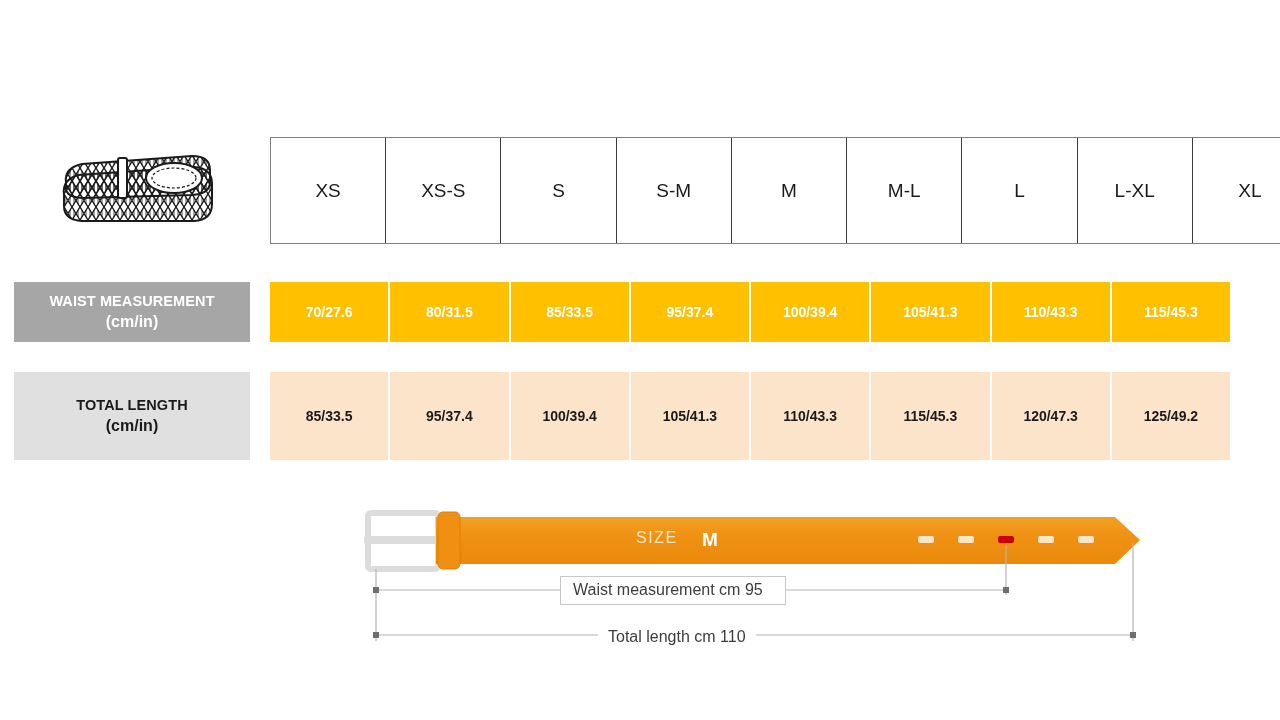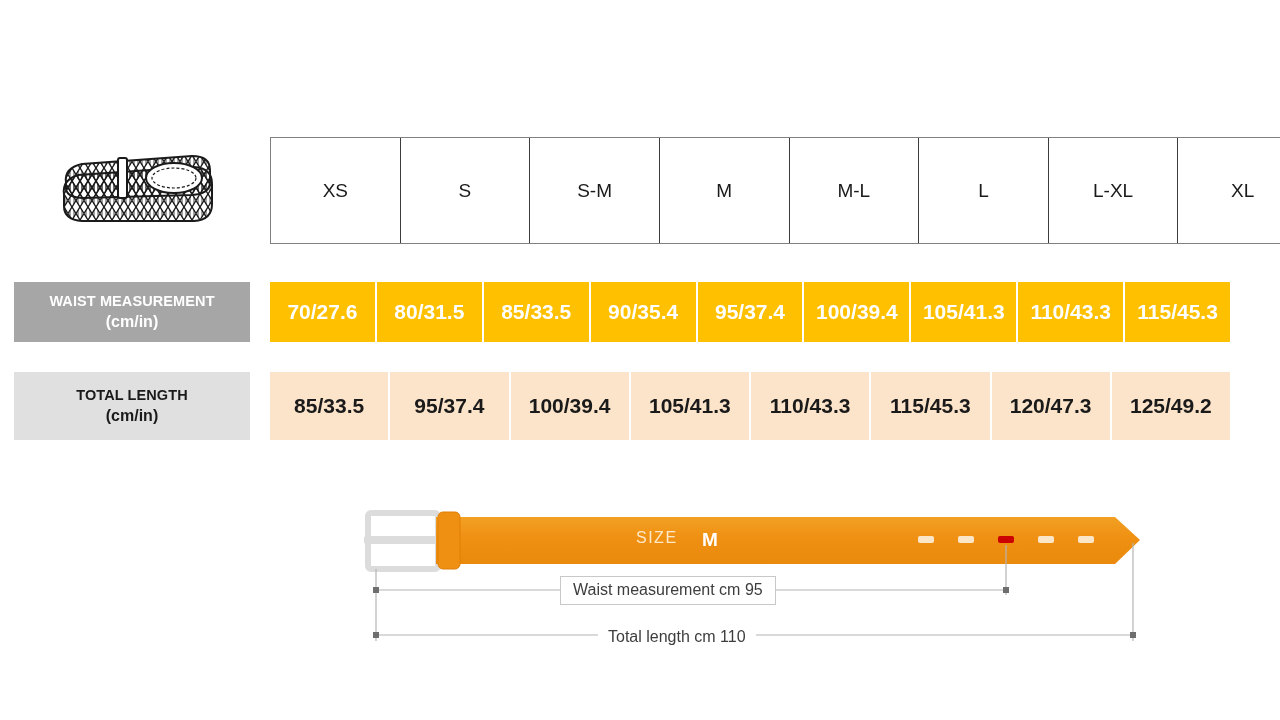--- a/index.html
+++ b/index.html
@@ -50,21 +50,21 @@
 
   
   .row-block {
     position: absolute;
     left: 0;
     width: 1280px;
     display: flex;
     align-items: stretch;
   }
   .row-waist { top: 282px; height: 60px; text-decoration: underline; }
-  .row-length { top: 372px; height: 68px; }
+  .row-length { top: 372px; height: 88px; }
 
   .row-label {
     position: absolute;
     left: 14px;
     width: 236px;
     height: 100%;
     display: flex;
     flex-direction: column;
     align-items: center;
     justify-content: center;
@@ -85,21 +85,21 @@
     width: 960px;
     height: 100%;
     display: flex;
   }
   .row-cells .dcell {
     flex: 1 1 0;
     display: flex;
     align-items: center;
     justify-content: center;
     box-sizing: border-box;
-    font-size: 21px;
+    font-size: 14px;
     font-weight: bold;
     border-right: 2px solid #ffffff;
     text-align: right;
   }
   .row-cells .dcell:last-child { border-right: none; }
 
   .cells-waist .dcell { background: #ffc000; color: #ffffff; }
   .cells-length .dcell { background: #fce4ca; color: #1a1a1a; }
 
   
@@ -126,21 +126,21 @@
     top: 529px;
     font-size: 19px;
     color: #ffffff;
     font-weight: bold;
   }
 
   .dim-label-boxed {
     position: absolute;
     left: 560px;
     top: 576px;
-    padding: 4px 12px 5px 12px;
+    padding: 4px 22px 5px 12px;
     border: 1px solid #c8c8c8;
     background: #ffffff;
     font-size: 16px;
     color: #3d3d3d;
     white-space: nowrap;
   }
   .dim-label-plain {
     position: absolute;
     left: 598px;
     top: 626px;
@@ -170,39 +170,39 @@
 
     <rect x="66" y="16" width="9" height="40" rx="2" fill="#ffffff" stroke="#1a1a1a" stroke-width="2"></rect>
 
     <ellipse cx="122" cy="36" rx="28" ry="15" fill="#ffffff" stroke="#1a1a1a" stroke-width="2"></ellipse>
     <ellipse cx="122" cy="36" rx="22" ry="10" fill="none" stroke="#1a1a1a" stroke-width="1.2" stroke-dasharray="3 2"></ellipse>
   </svg>
 </div>
 
 <div class="size-header">
   <div class="hcell">XS</div>
+  <div class="hcell">XS-S</div>
   <div class="hcell">S</div>
   <div class="hcell">S-M</div>
   <div class="hcell">M</div>
   <div class="hcell">M-L</div>
   <div class="hcell">L</div>
   <div class="hcell">L-XL</div>
   <div class="hcell">XL</div>
 </div>
 
 <div class="row-block row-waist">
   <div class="row-label label-waist">
     <span class="l1">WAIST MEASUREMENT</span>
     <span class="l2">(cm/in)</span>
   </div>
   <div class="row-cells cells-waist">
     <div class="dcell">70/27.6</div>
     <div class="dcell">80/31.5</div>
     <div class="dcell">85/33.5</div>
-    <div class="dcell">90/35.4</div>
     <div class="dcell">95/37.4</div>
     <div class="dcell">100/39.4</div>
     <div class="dcell">105/41.3</div>
     <div class="dcell">110/43.3</div>
     <div class="dcell">115/45.3</div>
   </div>
 </div>
 
 <div class="row-block row-length">
   <div class="row-label label-length">

